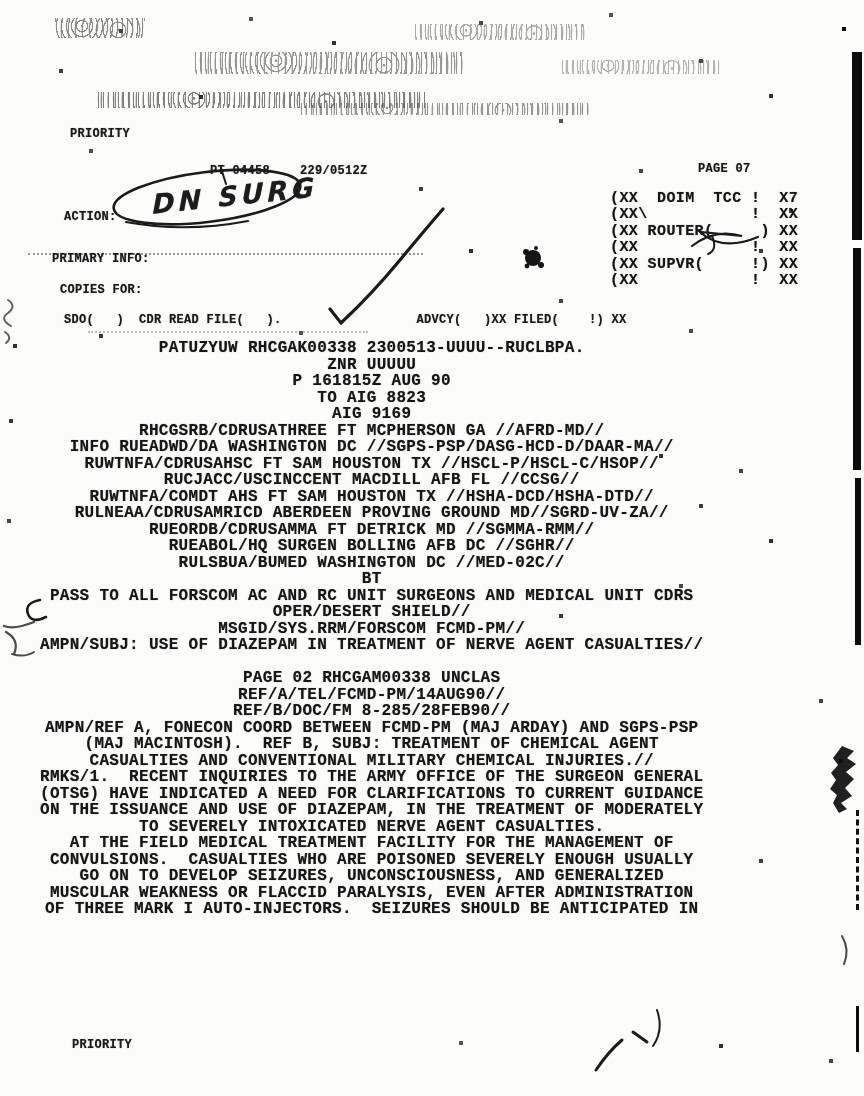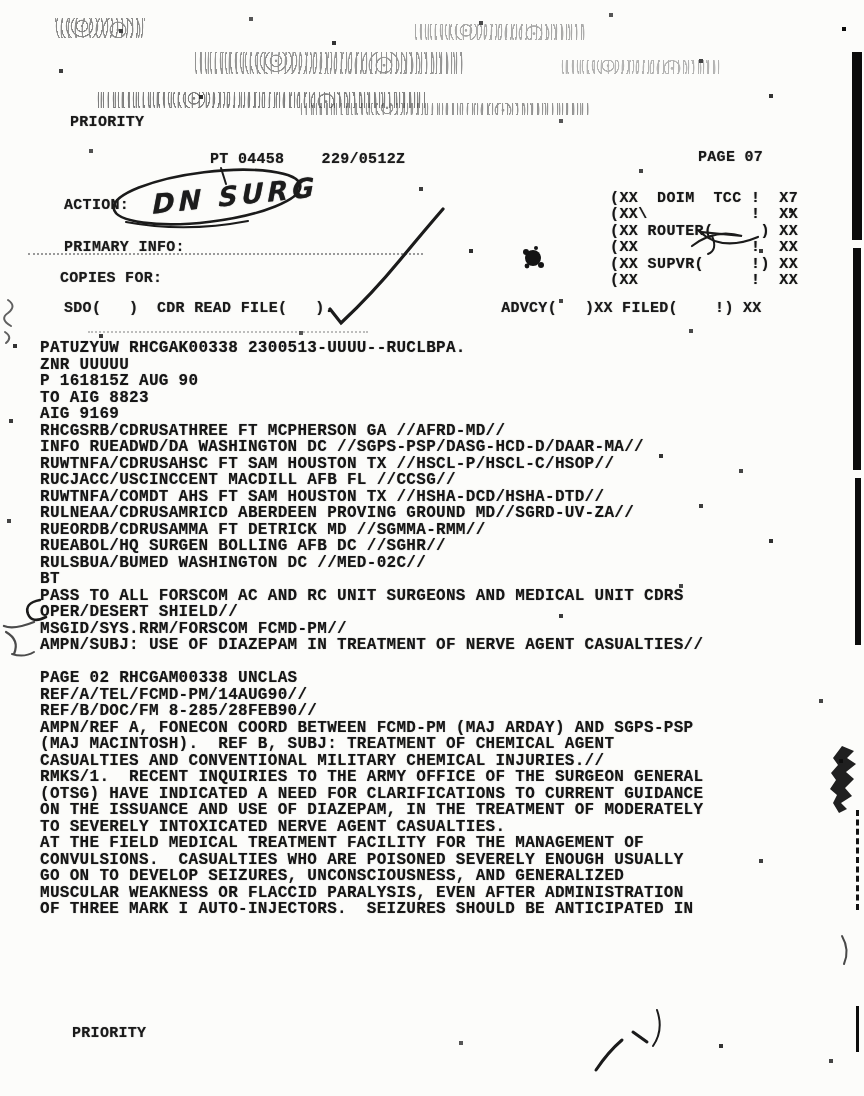--- a/index.html
+++ b/index.html
@@ -8,33 +8,35 @@
     width:864px;height:1096px;
     background:#fcfcfa;
     overflow:hidden;
     font-family:"Liberation Mono","DejaVu Sans Mono",monospace;
     color:#161616;
   }
   
   .t{
     position:absolute;
     font-weight:bold;
-    font-size:15px;
+    font-size:12px;
     line-height:16.5px;
     letter-spacing:.3px;
     white-space:pre;
     color:#1a1a1a;
     text-shadow:0 0 1px rgba(10,10,10,.55);
+    margin-top:11px;
   }
   .body-block{position:absolute;left:40px;top:340px;}
   .body-block .t-line{
     position:relative;
     font-weight:bold;font-size:16px;line-height:16.5px;min-height:16.5px;
     letter-spacing:.3px;white-space:pre;
     text-shadow:0 0 1px rgba(10,10,10,.5);
+    text-align:center;
   }
   .routing-block{position:absolute;left:610px;top:191px;text-align:right;}
   .routing-block .t-line{
     position:relative;font-weight:bold;font-size:15px;line-height:16.4px;min-height:16.4px;
     letter-spacing:.4px;white-space:pre;text-shadow:0 0 1px rgba(10,10,10,.5);
   }
   
   .hw-note{
     position:absolute;left:152px;top:180px;
     font-family:"DejaVu Sans",sans-serif;
@@ -84,21 +86,21 @@
   <div class="smudge" style="left:300px;top:103px;width:290px;height:12px;opacity:.5;"></div>
   <div class="smudge" style="left:560px;top:60px;width:160px;height:14px;opacity:.35;"></div>
   <div class="speckles"></div>
   <div class="dotted-rule" style="left:28px;top:253px;width:395px;"></div>
   <div class="dotted-rule" style="left:88px;top:331px;width:280px;opacity:.35;"></div>
 
   <div class="t" style="left:70px;top:115px;">PRIORITY</div>
   <div class="t" style="left:210px;top:152px;">PT 04458    229/0512Z</div>
   <div class="t" style="left:698px;top:150px;">PAGE 07</div>
   <div class="t" style="left:64px;top:198px;">ACTION:</div>
-  <div class="t" style="left:64px;top:240px;">PRIMARY INFO:</div>
+  <div class="t" style="left:52px;top:240px;">PRIMARY INFO:</div>
   <div class="t" style="left:60px;top:271px;">COPIES FOR:</div>
   <div class="t" style="left:64px;top:301px;">SDO(   )  CDR READ FILE(   ).                  ADVCY(   )XX FILED(    !) XX</div>
 
   <div class="routing-block">
 
   <div class="t-line">(XX  DOIM  TCC !  X7</div>
       <div class="t-line">(XX\           !  XX</div>
       <div class="t-line">(XX ROUTER(     ) XX</div>
       <div class="t-line">(XX            !  XX</div>
       <div class="t-line">(XX SUPVR(     !) XX</div>

